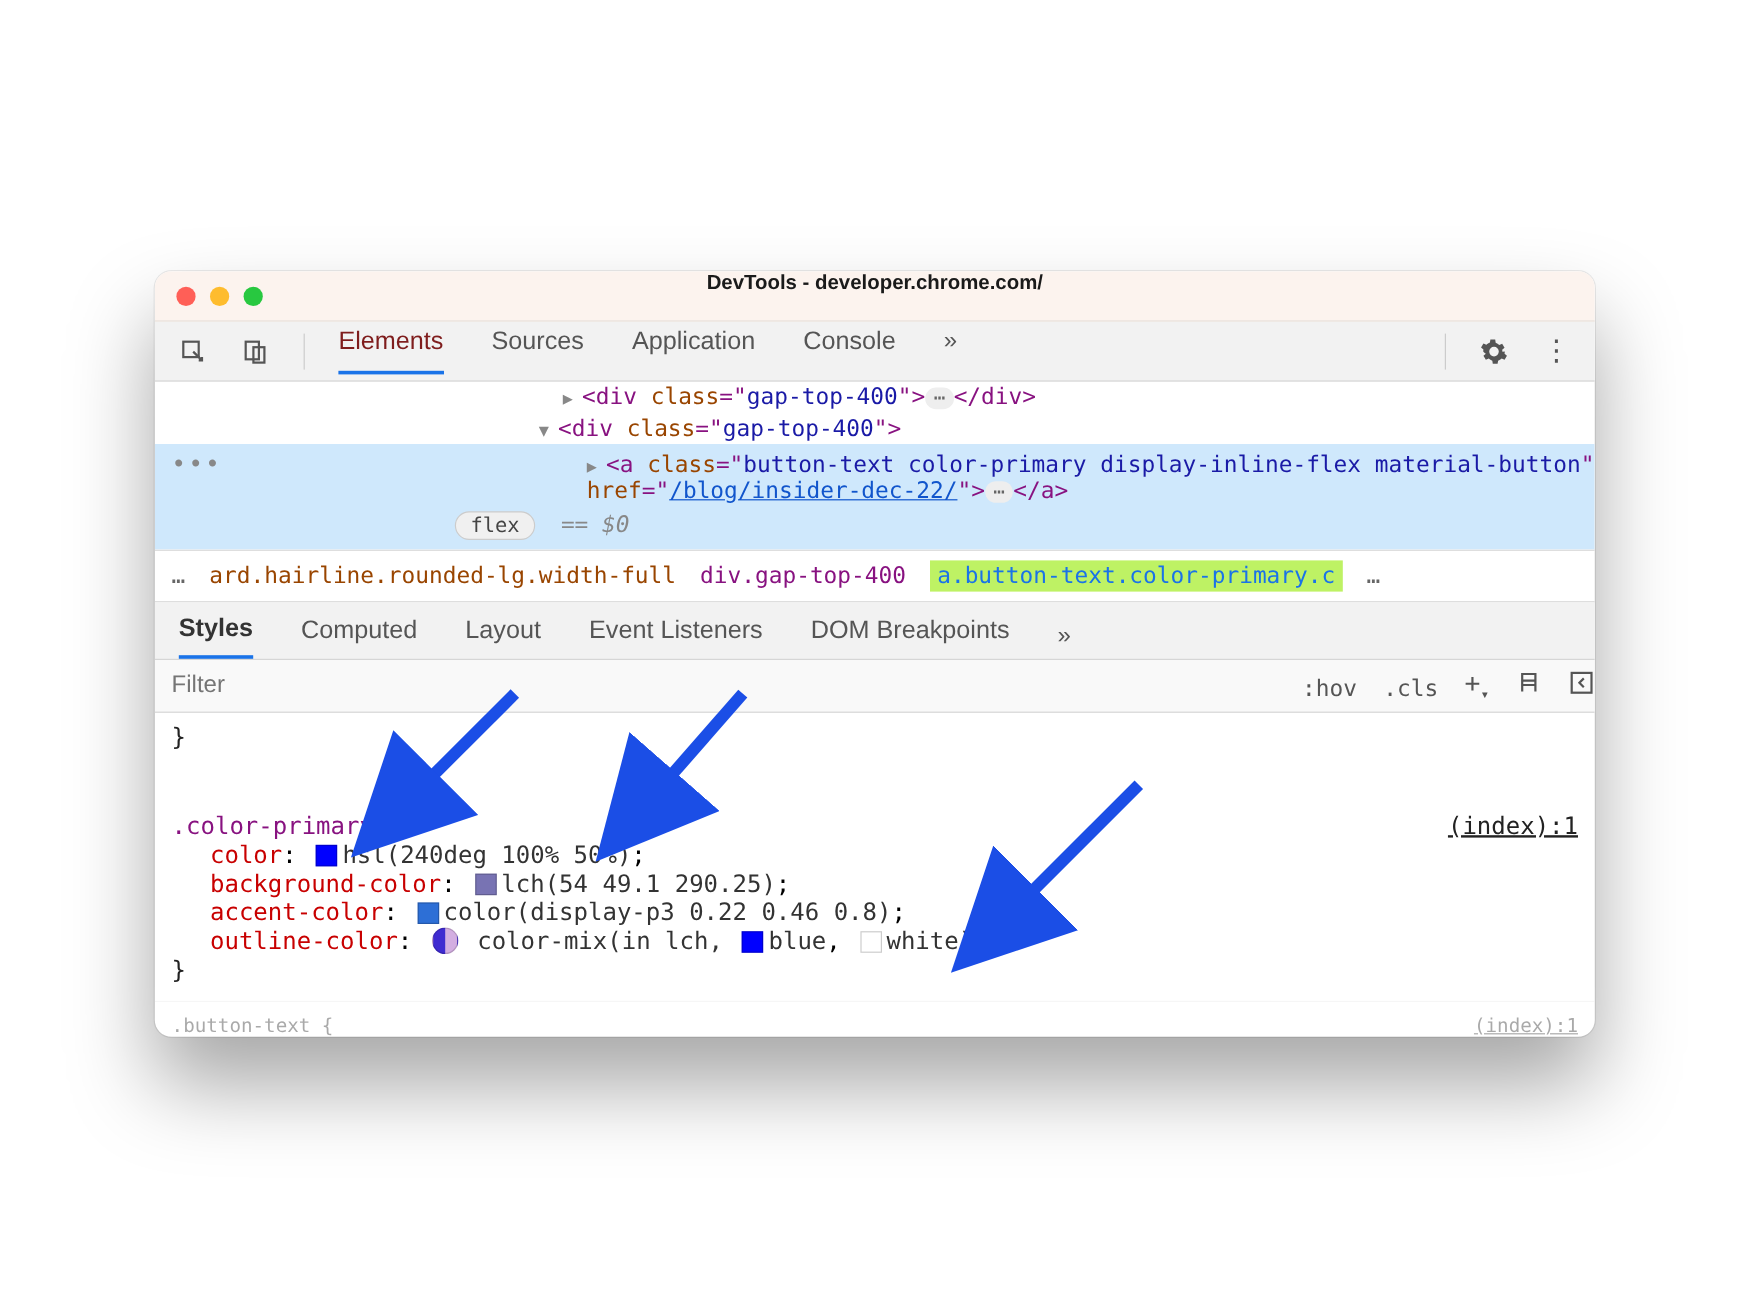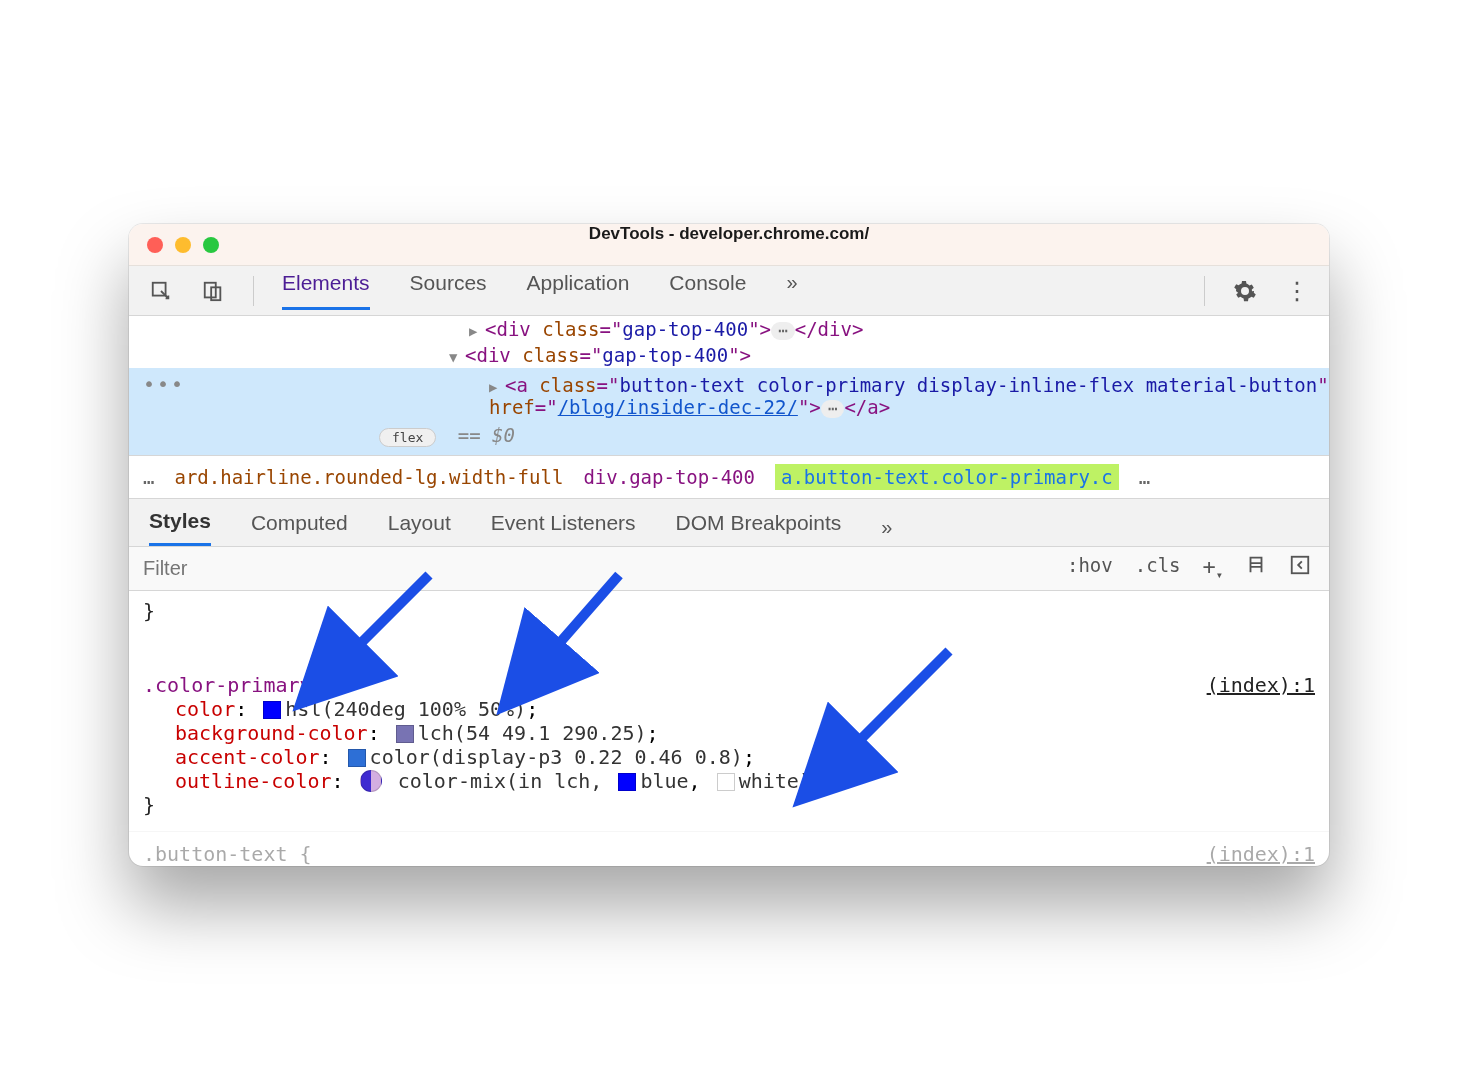--- a/index.html
+++ b/index.html
@@ -40,21 +40,21 @@
     display: flex; align-items: center;
     border-bottom: 1px solid #d6d6d6;
     height: 50px;
     padding: 0 20px;
     gap: 28px;
     background: #f2f2f2;
   }
   .icon-btn { width: 24px; height: 24px; display:flex; align-items:center; justify-content:center; color:#555; cursor:pointer; }
   .tabrow { display: flex; gap: 40px; font-size: 21px; color: #555; flex:1; }
   .tabrow .tab { cursor: pointer; padding-bottom: 12px; }
-  .tabrow .tab.active { color: #4c1d95; border-bottom: 3px solid #1a73e8; font-weight:500; }
+  .tabrow .tab.active { color: #7f1d1d; border-bottom: 3px solid #1a73e8; font-weight:500; }
   .rowdiv { width:1px; height:30px; background:#ccc; }
   .chevs { font-size:20px; color:#555; cursor:pointer; letter-spacing:-4px;}
   
   .tree {
     font-family: Menlo, Consolas, monospace;
     font-size: 19px;
     white-space: nowrap;
     overflow: hidden;
     border-bottom: 1px solid #d6d6d6;
   }
@@ -65,21 +65,21 @@
   .tree .href { color: #1155cc; text-decoration: underline; }
   .tree .punct { color: #881280; }
   .ellipbadge {
     display:inline-flex; align-items:center; justify-content:center;
     background:#eee; border-radius:10px; padding:0 7px; height:18px;
     color:#666; font-size:16px; line-height:1;
   }
   .pill {
     display:inline-block; background:#f0f0f0;
     border:1px solid #ccc; border-radius:12px;
-    padding: 1px 12px; font-size:13px; color:#444;
+    padding: 1px 12px; font-size:17px; color:#444;
   }
   .eq0 { font-style: italic; color:#888; margin-left:10px;}
   .tri { color:#888; font-size:14px; display:inline-block; width:16px; }
   .sel-row { background:#cfe8fc; padding:4px 0; }
   .gutter-dots {
     position:absolute; left:14px; color:#888; font-size:20px; letter-spacing:2px;
   }
   .indent1 { padding-left: 340px;}
   .indent2 { padding-left: 360px;}
   .indent-pill { padding-left: 250px; padding-top:4px; padding-bottom:4px;}
@@ -107,21 +107,21 @@
   
   .filterrow {
     display:flex; align-items:center;
     border-bottom: 1px solid #d6d6d6; background:#f9f9f9;
   }
   .filterrow input {
     flex:1; border:none; outline:none; background:transparent;
     font-size:20px; padding: 10px 14px; color:#555;
   }
   .filter-controls {
-    display:flex; align-items:flex-start; gap:22px; padding-right:18px;
+    display:flex; align-items:flex-end; gap:22px; 
     font-family: Menlo, Consolas, monospace; font-size:19px; color:#555;
   }
   .filter-controls .ctl { cursor:pointer; }
   
   .styles {
     font-family: Menlo, Consolas, monospace;
     font-size: 20px; padding: 8px 14px 14px 14px;
     position: relative;
   }
   .styles .brace { color:#222; }
@@ -142,21 +142,21 @@
   .sw-blue { background: blue; }
   .sw-white { background: white; }
   .mix-swatch {
     display:inline-block; width:22px; height:22px; border-radius:50%;
     vertical-align:-4px; margin:0 4px; cursor:pointer;
     background: linear-gradient(90deg, #3f2bd1 0 50%, #d3aee1 50% 100%);
     border:1px solid rgba(0,0,0,0.15);
   }
   .expand-tri { color:#888; font-size:14px; vertical-align:1px; }
   .cutoff {
-    font-family: Menlo, Consolas, monospace; font-size:20px;
+    font-family: Menlo, Consolas, monospace; font-size:16px;
     color:#555; padding: 10px 14px 0 14px; opacity:0.5;
   }
   
   .arrow {
     position:absolute; pointer-events:none;
   }
   .arrow svg { overflow:visible; }
 </style>
 </head>
 <body>

